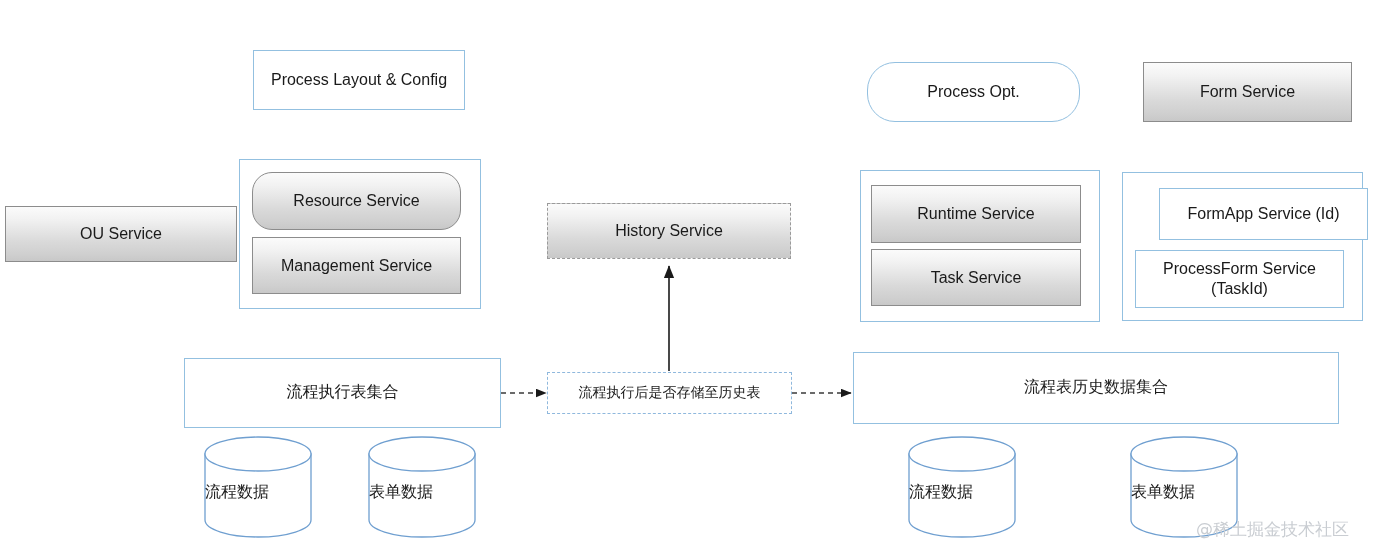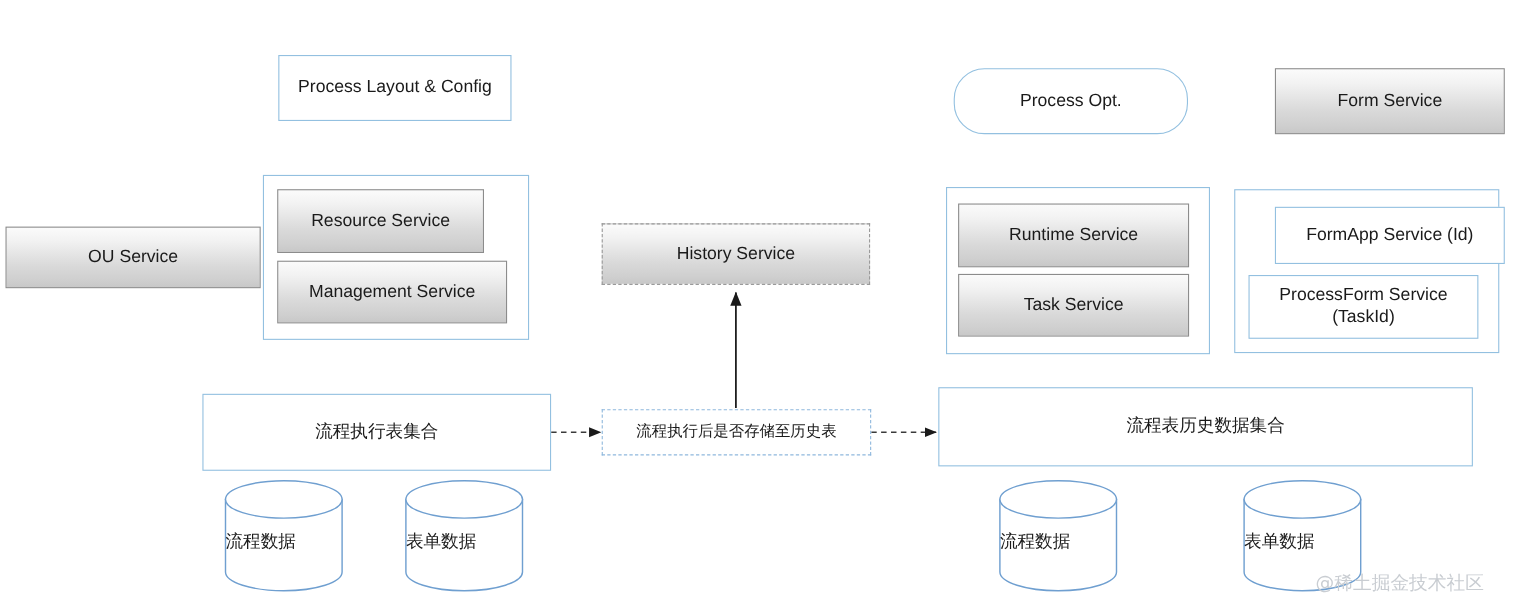--- a/index.html
+++ b/index.html
@@ -121,26 +121,26 @@
     <g fill="#ffffff" stroke="#6f9fd0" stroke-width="1.3">
       <path d="M1131,454 L1131,520 A53,17 0 0 0 1237,520 L1237,454 Z"></path>
       <ellipse cx="1184" cy="454" rx="53" ry="17"></ellipse>
     </g>
   </svg>
 
   <div class="box blue-box t16" style="left:253px; top:50px; width:212px; height:60px;">Process Layout &amp; Config</div>
 
   <div class="box blue-box t16" style="left:867px; top:62px; width:213px; height:60px;border-radius:28px;">Process Opt.</div>
 
-  <div class="box gray-box t16" style="left:1143px; top:62px; width:209px; height:60px;margin-left:16px;">Form Service</div>
+  <div class="box gray-box t16" style="left:1143px; top:62px; width:209px; height:60px;">Form Service</div>
 
   <div class="box gray-box t16" style="left:5px; top:206px; width:232px; height:56px;">OU Service</div>
 
   <div class="blue-frame" style="left:239px; top:159px; width:242px; height:150px;"></div>
-  <div class="box gray-box t16" style="left:252px; top:172px; width:188px; height:58px;">Resource Service</div>
+  <div class="box gray-box t16" style="left:252px; top:172px; width:209px; height:58px;border-radius:20px;">Resource Service</div>
   <div class="box dashed-gray t16" style="left:547px; top:203px; width:244px; height:56px;">History Service</div>
 
   <div class="box gray-box t16" style="left:252px; top:237px; width:209px; height:57px;">Management Service</div>
 
   <div class="blue-frame" style="left:860px; top:170px; width:240px; height:152px;"></div>
   <div class="box gray-box t16" style="left:871px; top:185px; width:210px; height:58px;">Runtime Service</div>
   <div class="box gray-box t16" style="left:871px; top:249px; width:210px; height:57px;">Task Service</div>
 
   <div class="blue-frame" style="left:1122px; top:172px; width:241px; height:149px;"></div>
   <div class="box blue-box t16" style="left:1135px; top:188px; width:209px; height:52px;margin-left:24px;">FormApp Service (Id)</div>

